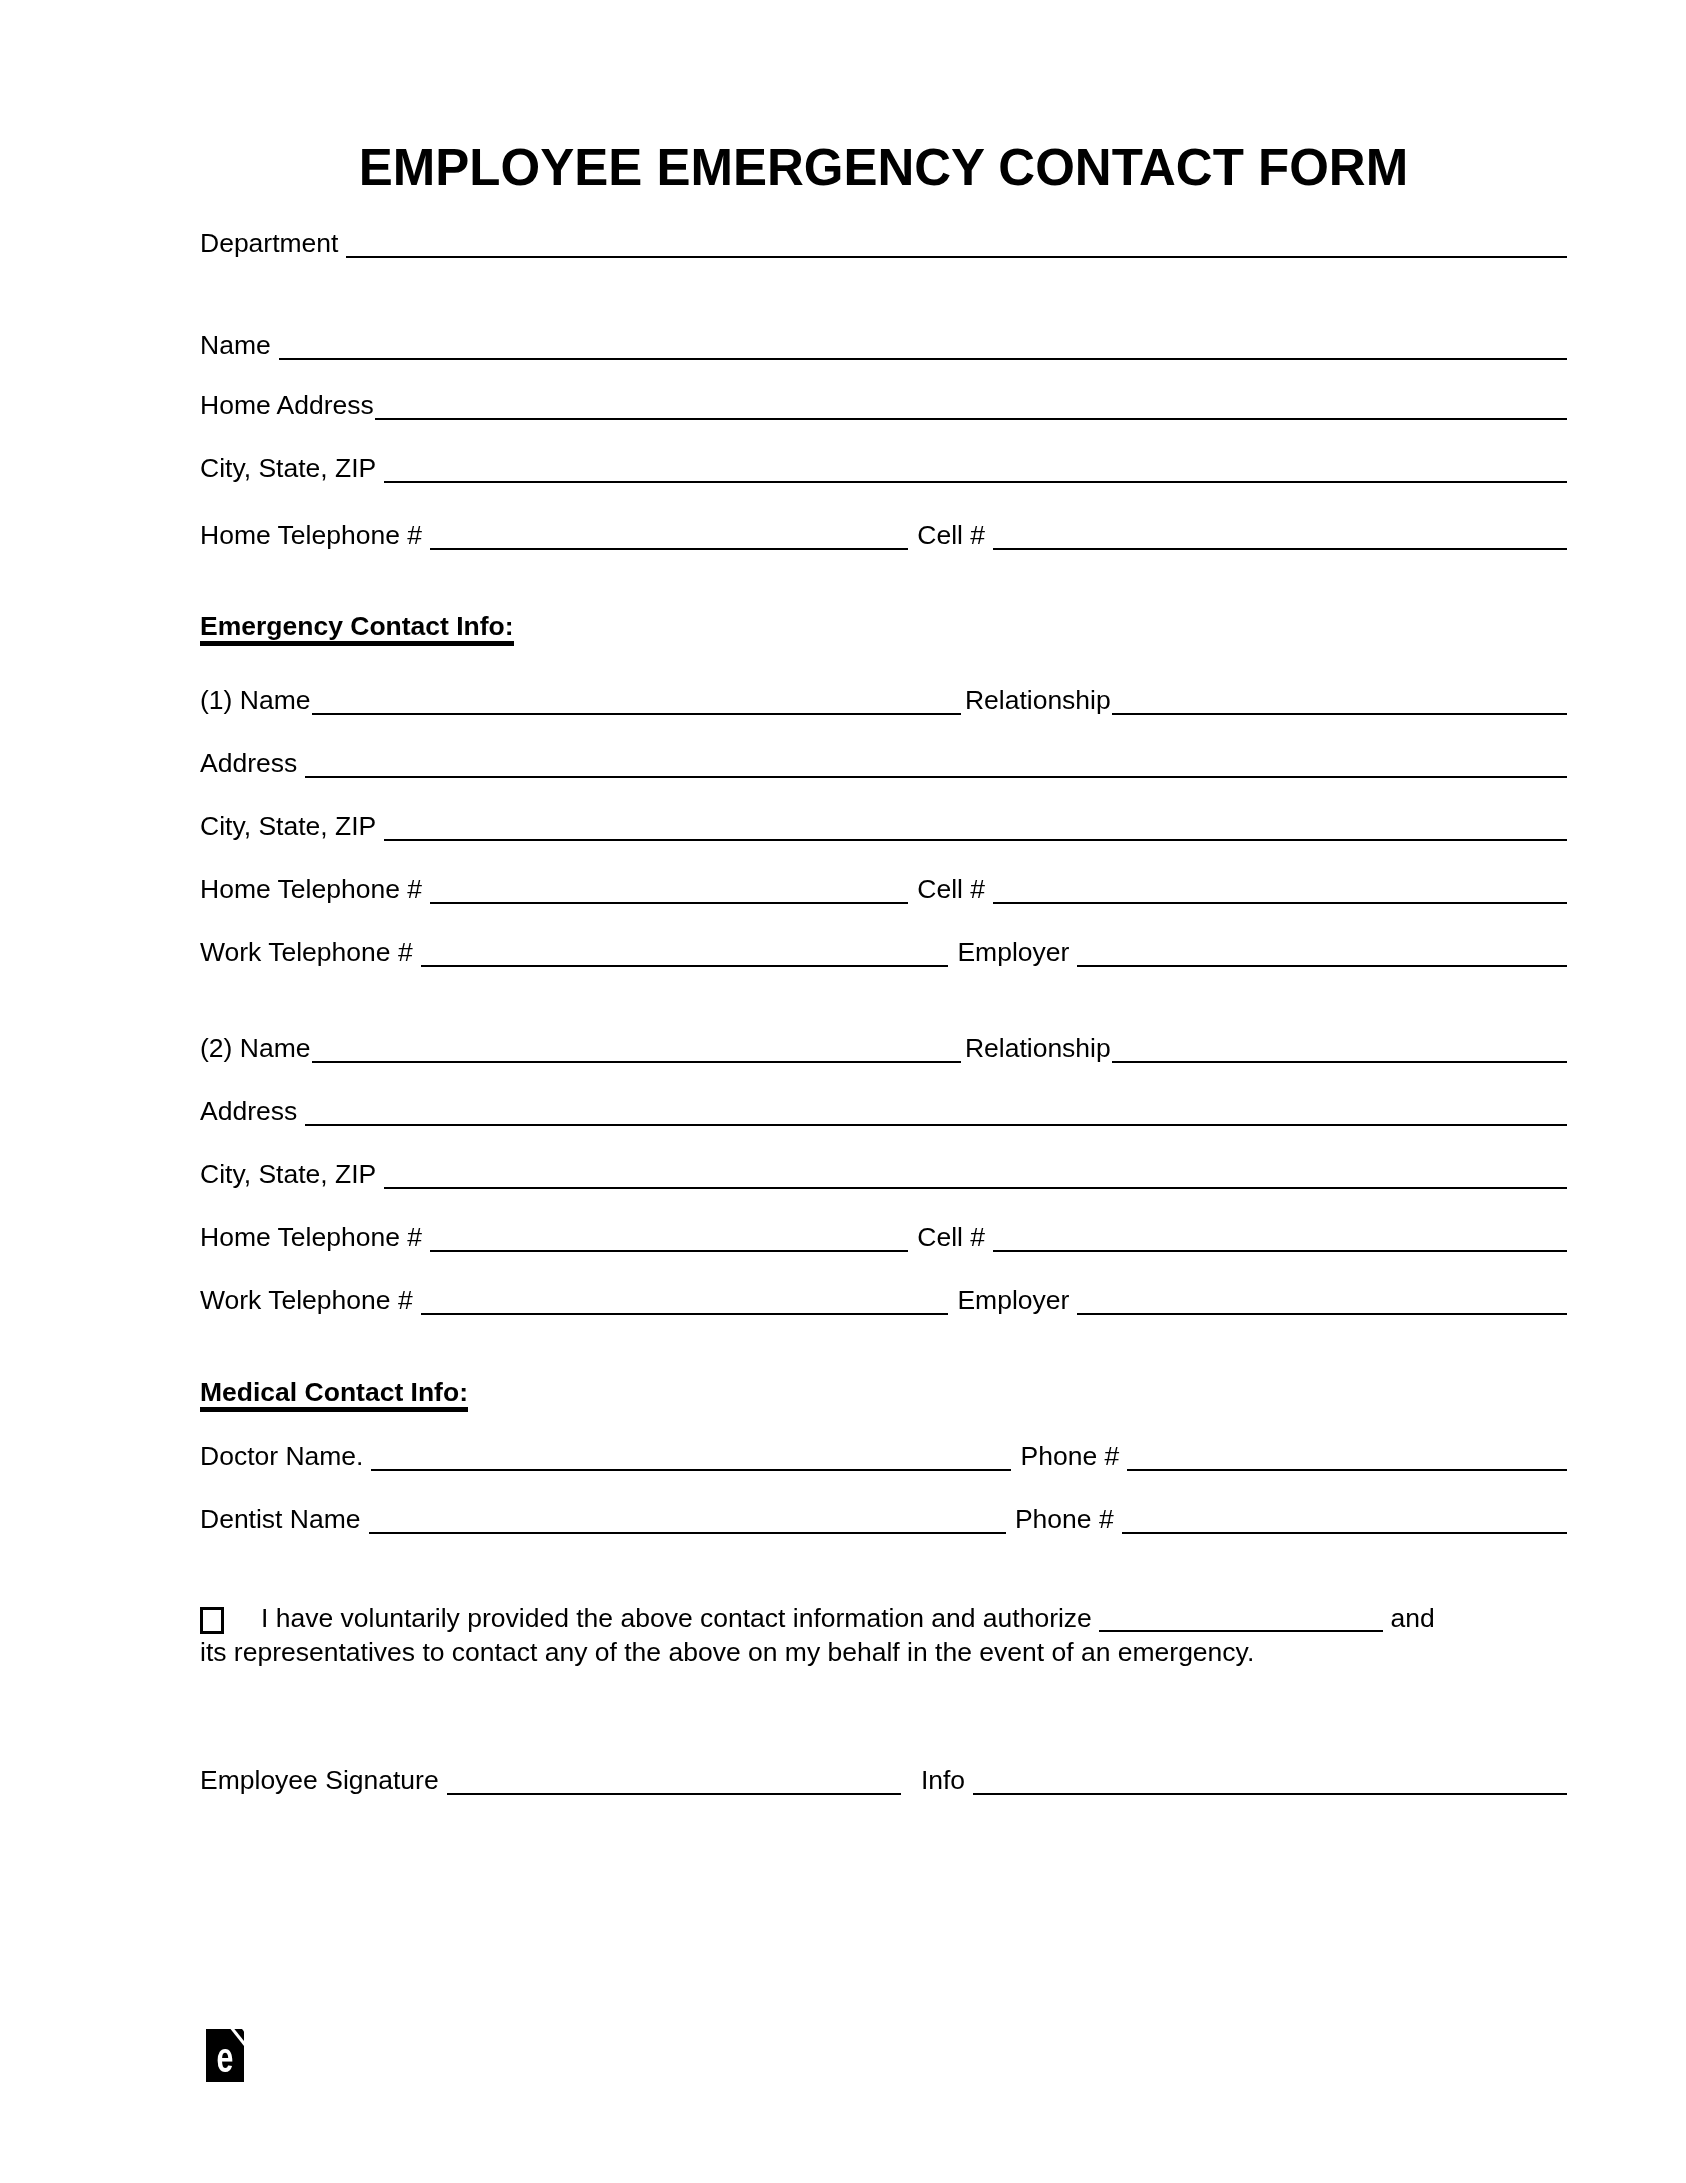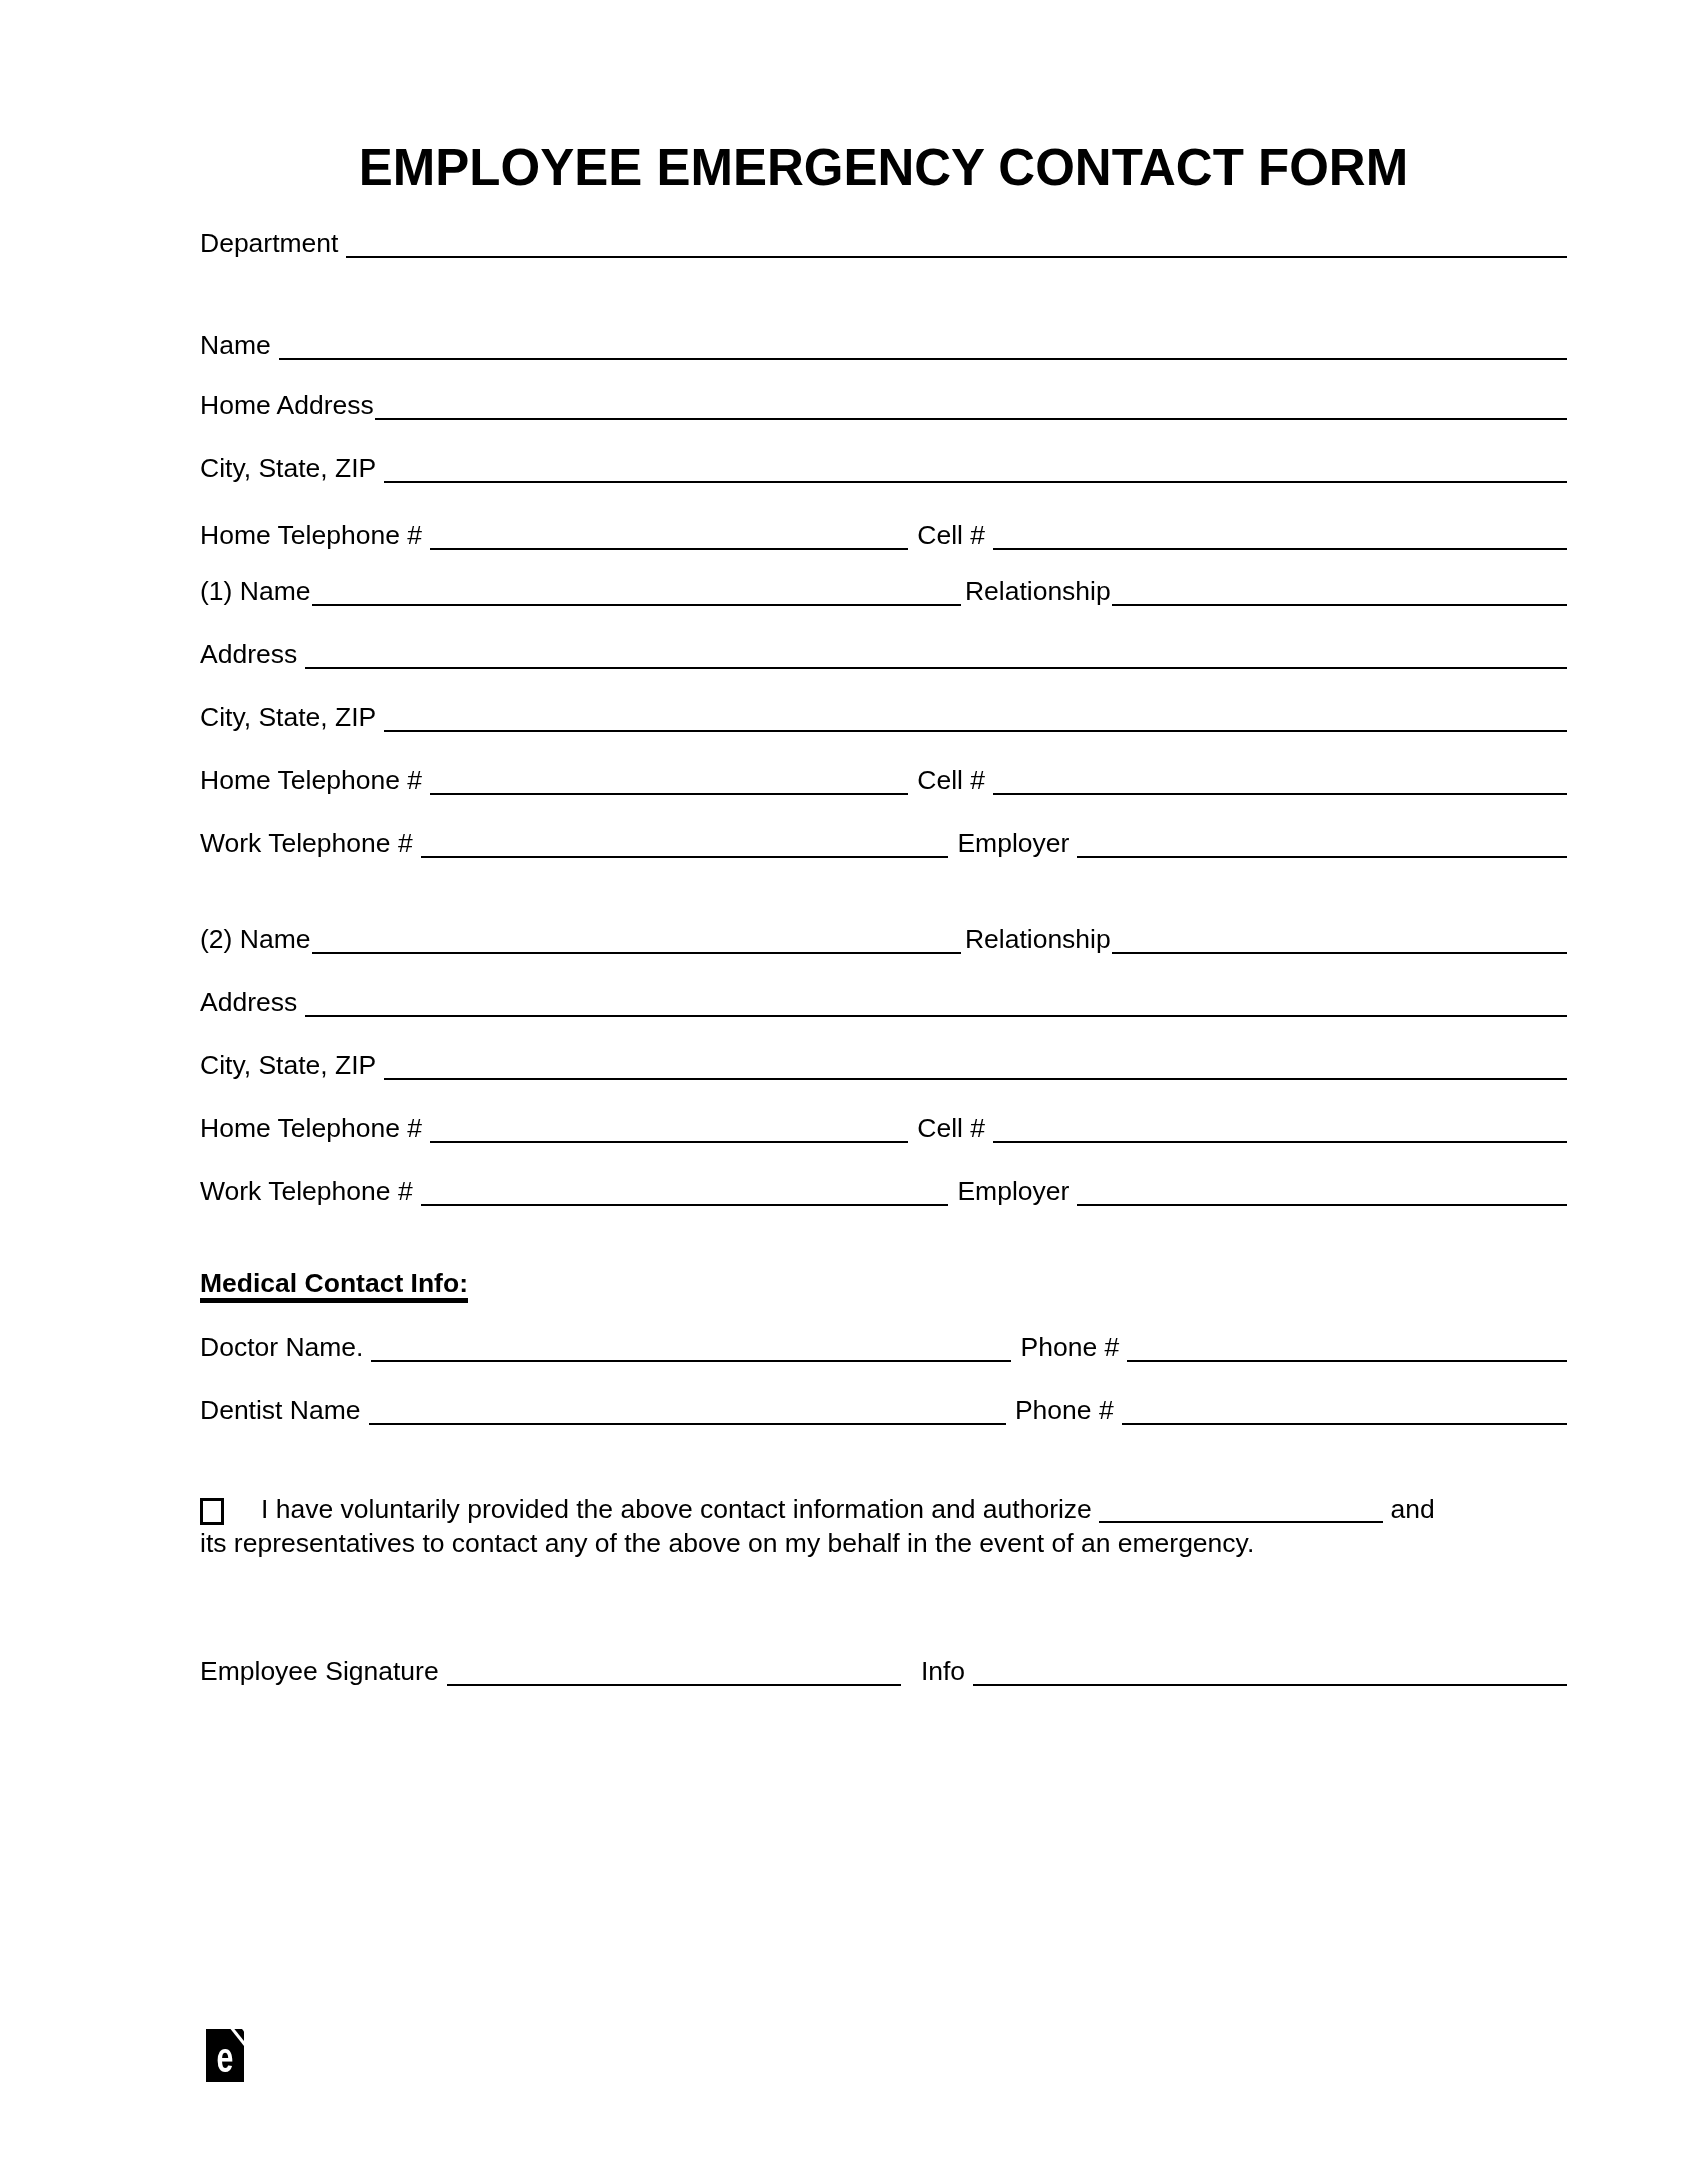--- a/index.html
+++ b/index.html
@@ -95,22 +95,25 @@
     <span class="label">City, State, ZIP</span>
     <div class="fill"></div>
   </div>
   <div class="row" style="margin-top:38px">
     <span class="label">Home Telephone #</span>
     <div class="fill" style="flex-grow:663"></div>
     <span class="label mid">Cell #</span>
     <div class="fill" style="flex-grow:796"></div>
   </div>
 
-
-  <div class="row" style="margin-top:27px">
+  <div class="heading-wrap" style="margin-top:62px">
+    <span class="section-heading">Emergency Contact Info:</span>
+  </div>
+
+  <div class="row" style="margin-top:40px">
     <span class="label">(1) Name</span>
     <div class="fill tight" style="flex-grow:906"></div>
     <span class="label" style="margin-left:4px">Relationship</span>
     <div class="fill tight" style="flex-grow:635"></div>
   </div>
   <div class="row" style="margin-top:34px">
     <span class="label">Address</span>
     <div class="fill"></div>
   </div>
   <div class="row" style="margin-top:34px">

